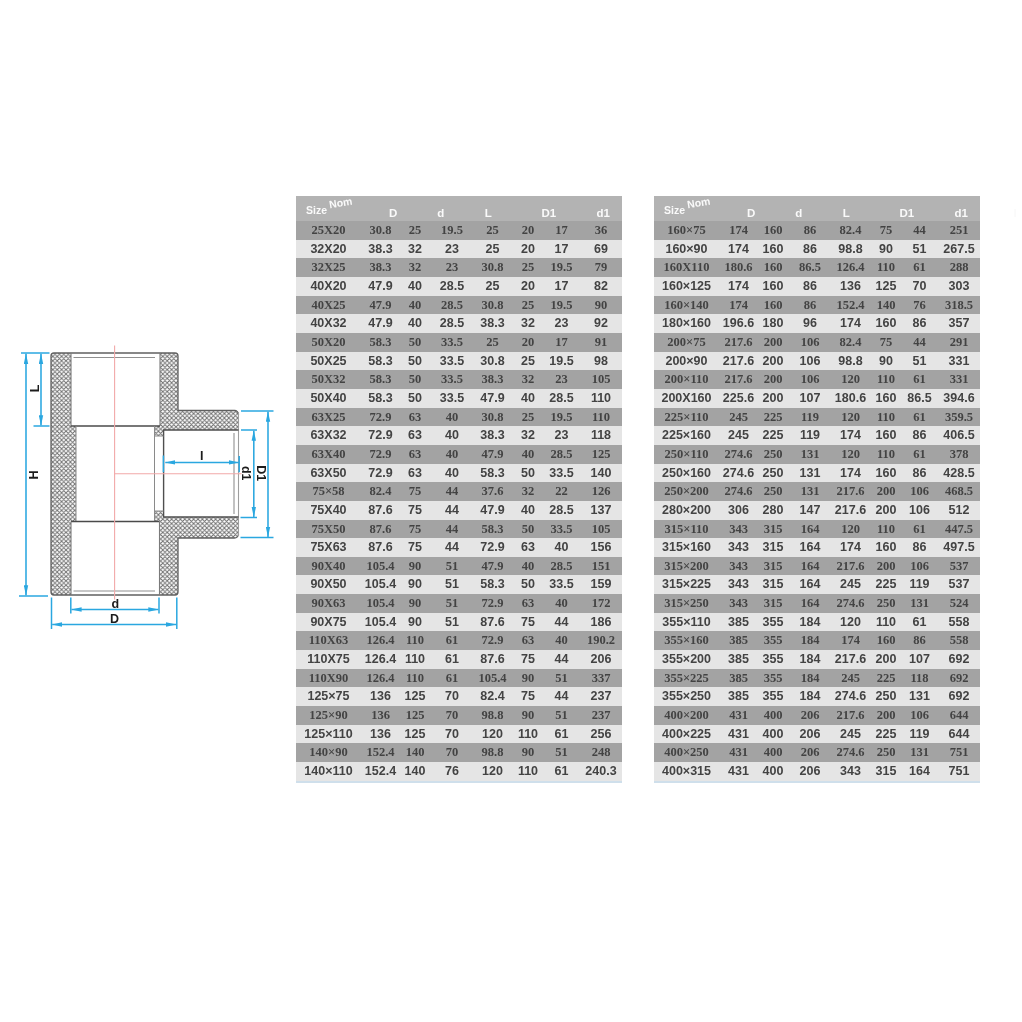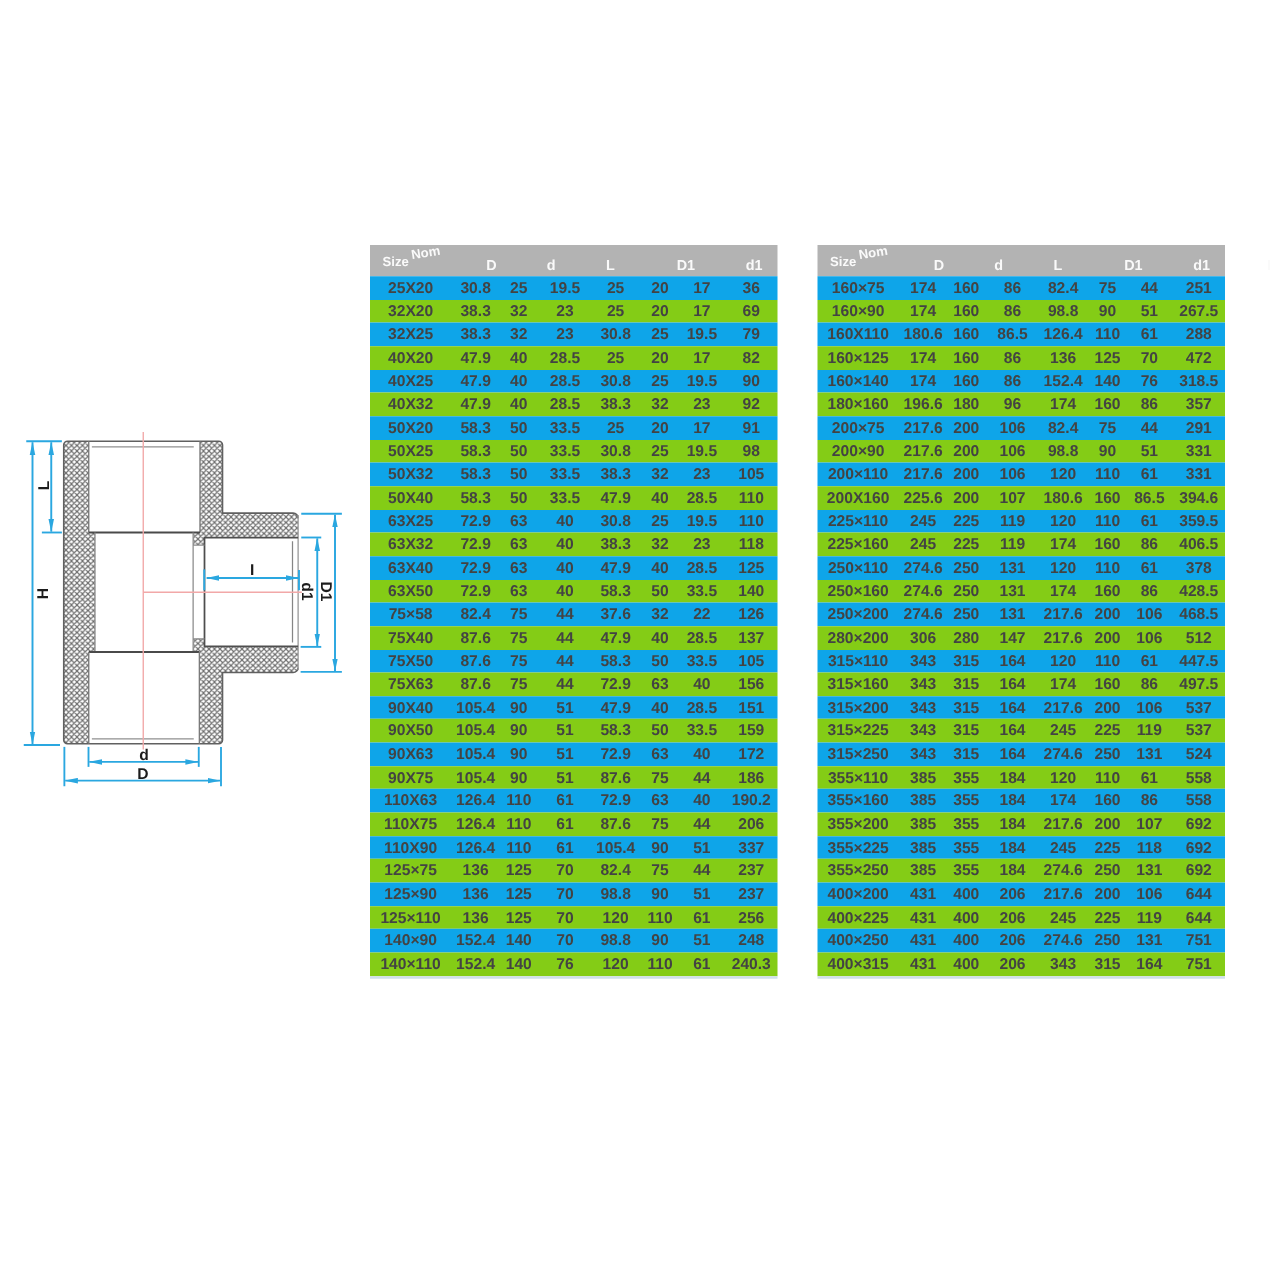--- a/index.html
+++ b/index.html
@@ -5,22 +5,22 @@
   html,body{margin:0;padding:0;}
   body{width:1022px;height:1022px;background:#ffffff;position:relative;overflow:hidden;
        font-family:"Liberation Sans", sans-serif;-webkit-font-smoothing:antialiased;}
   .tbl{position:absolute;top:196px;width:326px;}
   .hdr{height:25px;background:#b3b3b3;display:flex;color:#fafafa;font-weight:bold;font-size:11.5px;}
   .hdr .hc{display:flex;align-items:center;justify-content:center;height:34px;padding-left:43px;}
   .sizenom{position:relative;}
   .sizenom .size{position:absolute;left:4px;top:7.5px;font-size:10.5px;}
   .sizenom .nom{position:absolute;left:27px;top:0.5px;font-size:10.5px;transform:rotate(-9deg);}
   .tr{display:flex;height:18.667px;line-height:18.667px;font-weight:bold;font-size:12.5px;color:#434343;}
-  .tr.b{background:#0ea5e9;}
-  .tr.w{background:#84cc16;}
+  .tr.b{background:#a3a3a3;font-family:Liberation Serif, serif;}
+  .tr.w{background:#e5e5e5;}
   .tr div, .hdr div{text-align:center;}
   .c0{width:59px;text-indent:6px;} .c1{width:44px;text-indent:7px;} .c2{width:35px;text-indent:-3px;} .c3{width:36px;}
   .c4{width:41px;text-indent:4px;} .c5{width:34px;} .c6{width:35px;text-indent:-2px;} .c7{width:42px;}
   .tblbot{height:2px;background:#cfdfeb;}
 </style>
 </head>
 <body>
 
 <svg id="drawing" style="position:absolute;left:0;top:330px;" width="300" height="330" viewBox="0 330 300 330">
   <defs>
@@ -491,21 +491,21 @@
       <div class="c7">288</div>
     </div>
       <div class="tr w">
       <div class="c0">160×125</div>
       <div class="c1">174</div>
       <div class="c2">160</div>
       <div class="c3">86</div>
       <div class="c4">136</div>
       <div class="c5">125</div>
       <div class="c6">70</div>
-      <div class="c7">472</div>
+      <div class="c7">303</div>
     </div>
       <div class="tr b">
       <div class="c0">160×140</div>
       <div class="c1">174</div>
       <div class="c2">160</div>
       <div class="c3">86</div>
       <div class="c4">152.4</div>
       <div class="c5">140</div>
       <div class="c6">76</div>
       <div class="c7">318.5</div>

